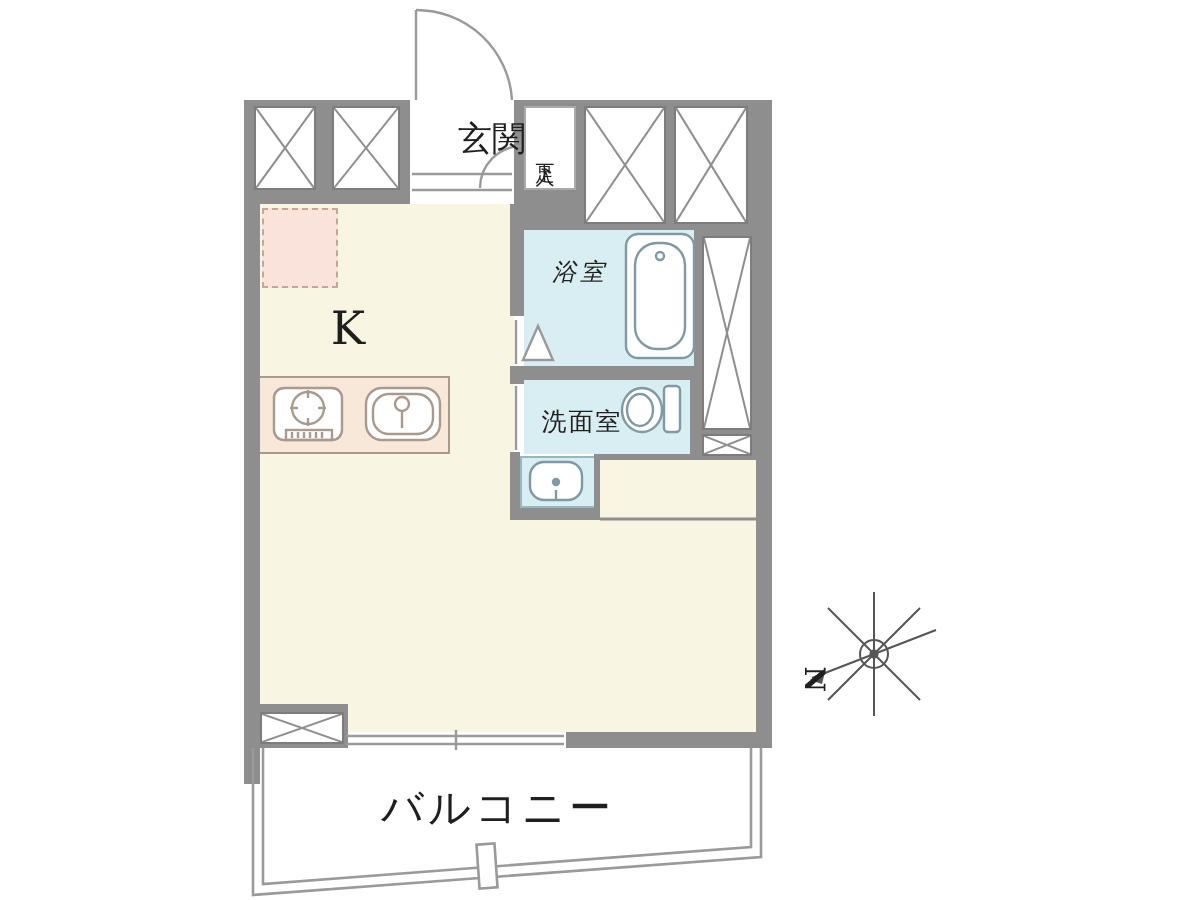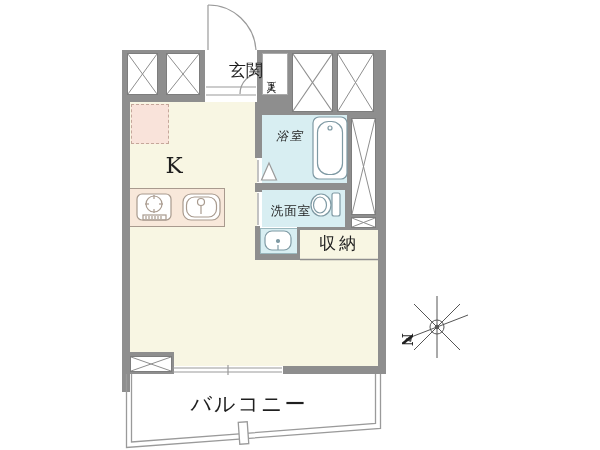--- a/index.html
+++ b/index.html
@@ -175,18 +175,17 @@
         <circle cx="437" cy="327" r="1.8" fill="#555555"></circle>
         <path d="M 405,340 L 413,334 L 411,342 Z" fill="#555555" stroke="none"></path>
       </g>
     </g>
   </svg>
 
   <div class="lbl" style="left:205px;top:61px;width:32px;font-size:17px;margin-left:24px;">玄関</div>
   <div class="lbl" style="left:266px;top:55px;height:40px;font-size:9.5px;writing-mode:vertical-rl;letter-spacing:1px;">下足入</div>
   <div class="lbl" style="left:262px;top:130px;width:56px;font-size:12px;letter-spacing:2px;font-style:italic;">浴室</div>
   <div class="lbl" style="left:263px;top:206px;width:56px;font-size:12.5px;letter-spacing:1px;font-family:Liberation Mono, monospace;">洗面室</div>
-  <div class="lbl" style="left:302px;top:234px;width:74px;font-size:17px;letter-spacing:3px;">収納</div>
   <div class="lbl" style="left:158px;top:153px;width:32px;font-size:23px;">K</div>
   <div class="lbl" style="left:178px;top:393px;width:142px;font-size:21px;letter-spacing:2px;">バルコニー</div>
   <div class="lbl" style="left:397px;top:332px;width:18px;font-size:14px;font-weight:bold;transform:rotate(90deg);">N</div>
 
 </div>
 
 </body></html>

